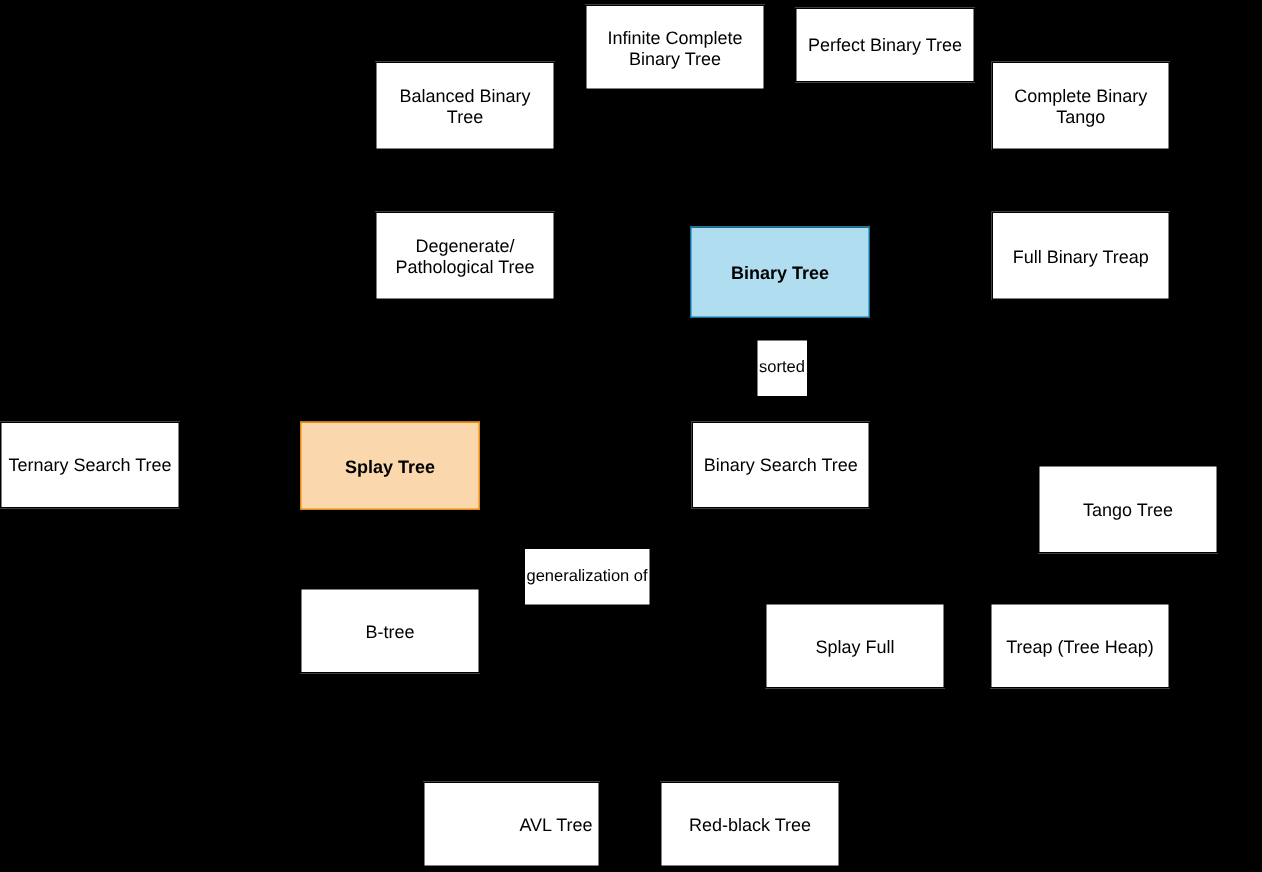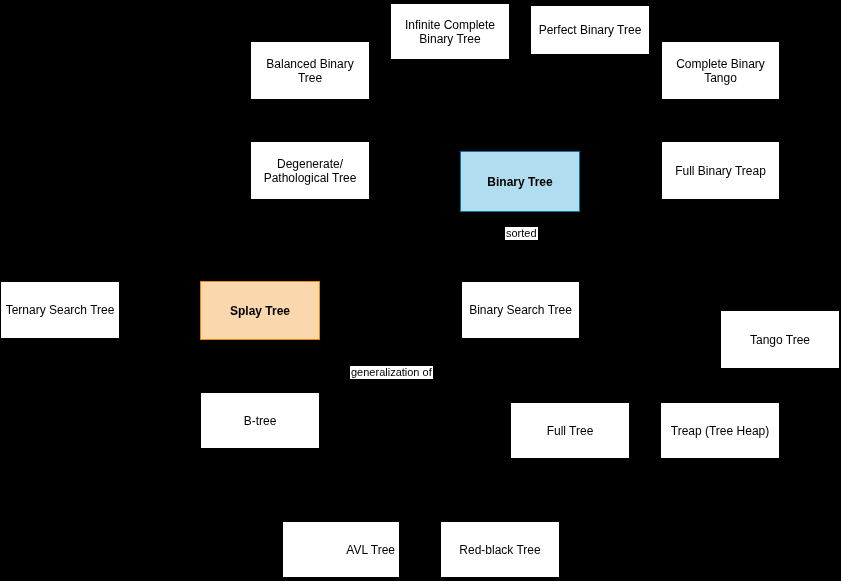--- a/index.html
+++ b/index.html
@@ -33,21 +33,21 @@
     border: none;
     padding: 2px 14px;
     clip-path: polygon(16% 0%, 84% 0%, 100% 50%, 84% 100%, 16% 100%, 0% 50%);
   }
   .edge-label {
     position: absolute;
     background: #FFFFFF;
     color: #000000;
     font-size: 11px;
     line-height: 13px;
-    padding: 0 1px;
+    padding: 12px 1px;
     white-space: nowrap;
   }
 </style>
 </head>
 <body>
 
 <div id="canvas">
     <div class="node" style="left: 390px; top: 3px; width: 120px; height: 57px;">
       <span>Infinite Complete Binary Tree</span>
     </div>
@@ -71,28 +71,28 @@
     </div>
     <div class="node" style="left: 0px; top: 281px; width: 120px; height: 58px; text-align: right;">
       <span>Ternary Search Tree</span>
     </div>
     <div class="node" style="left: 200px; top: 281px; width: 120px; height: 59px; background: rgb(250, 215, 172); border-color: rgb(232, 137, 11); font-weight: bold;">
       <span>Splay Tree</span>
     </div>
     <div class="node" style="left: 461px; top: 281px; width: 119px; height: 58px;">
       <span>Binary Search Tree</span>
     </div>
-    <div class="node" style="left: 720px; top: 310px; width: 120px; height: 59px;">
+    <div class="node" style="left: 692px; top: 310px; width: 120px; height: 59px;">
       <span>Tango Tree</span>
     </div>
     <div class="node" style="left: 200px; top: 392px; width: 120px; height: 57px;">
       <span>B-tree</span>
     </div>
     <div class="node" style="left: 510px; top: 402px; width: 120px; height: 57px;">
-      <span>Full Tree</span>
+      <span>Splay Full</span>
     </div>
     <div class="node" style="left: 660px; top: 402px; width: 120px; height: 57px;">
       <span>Treap (Tree Heap)</span>
     </div>
     <div class="node" style="left: 282px; top: 521px; width: 118px; height: 57px; justify-content: flex-end;">
       <span>AVL Tree</span>
     </div>
     <div class="node" style="left: 440px; top: 521px; width: 120px; height: 57px;">
       <span>Red-black Tree</span>
     </div>

